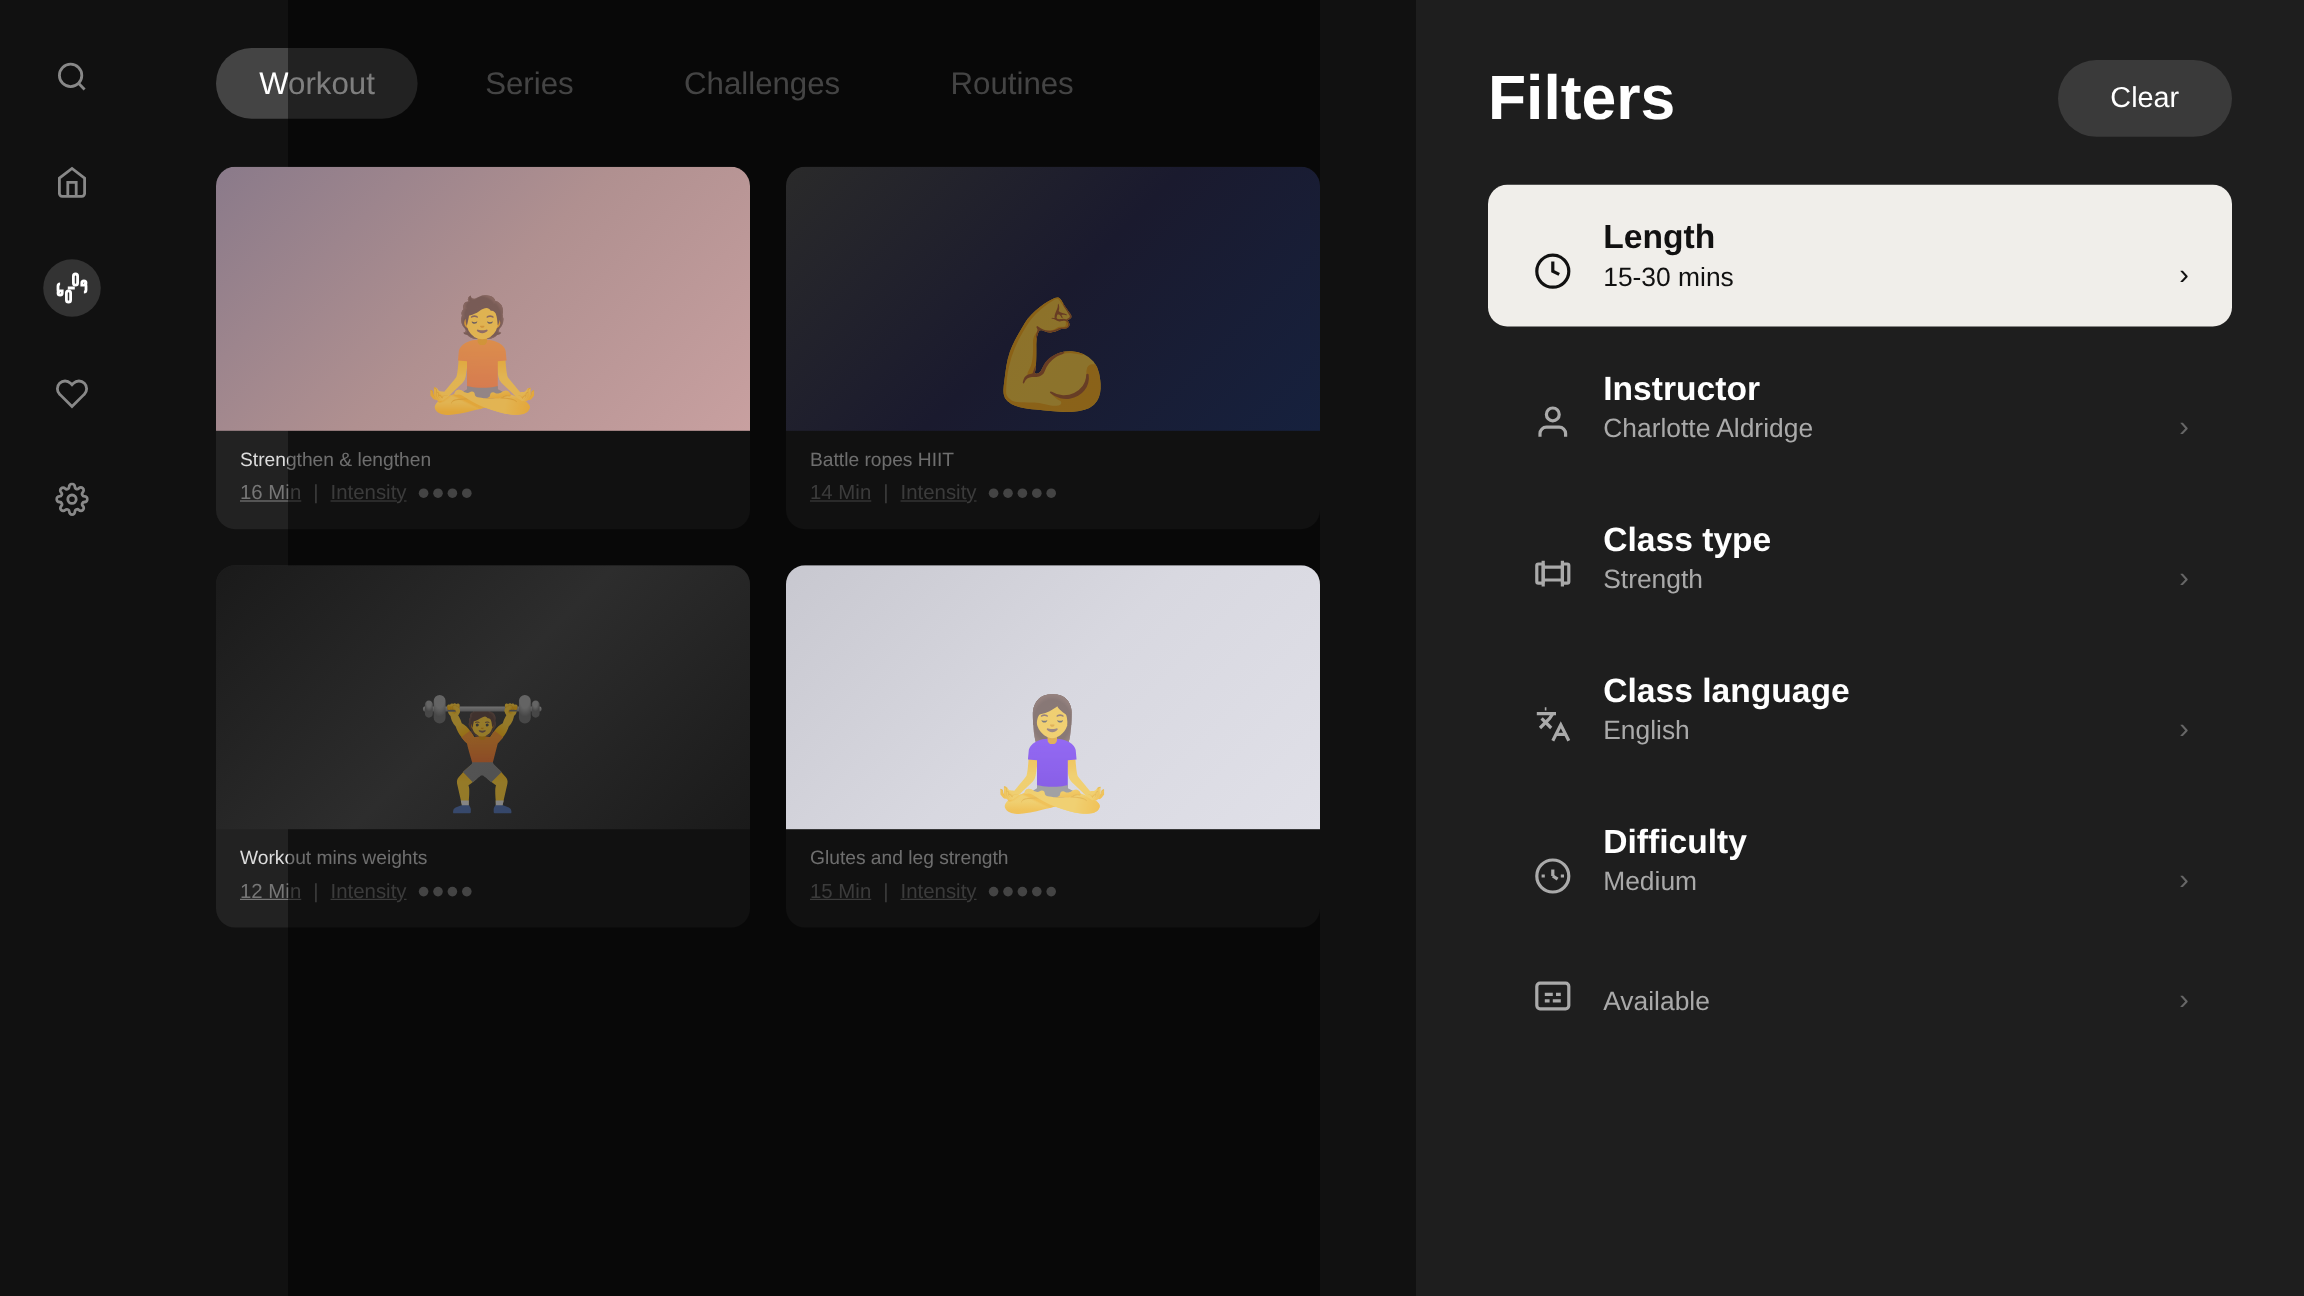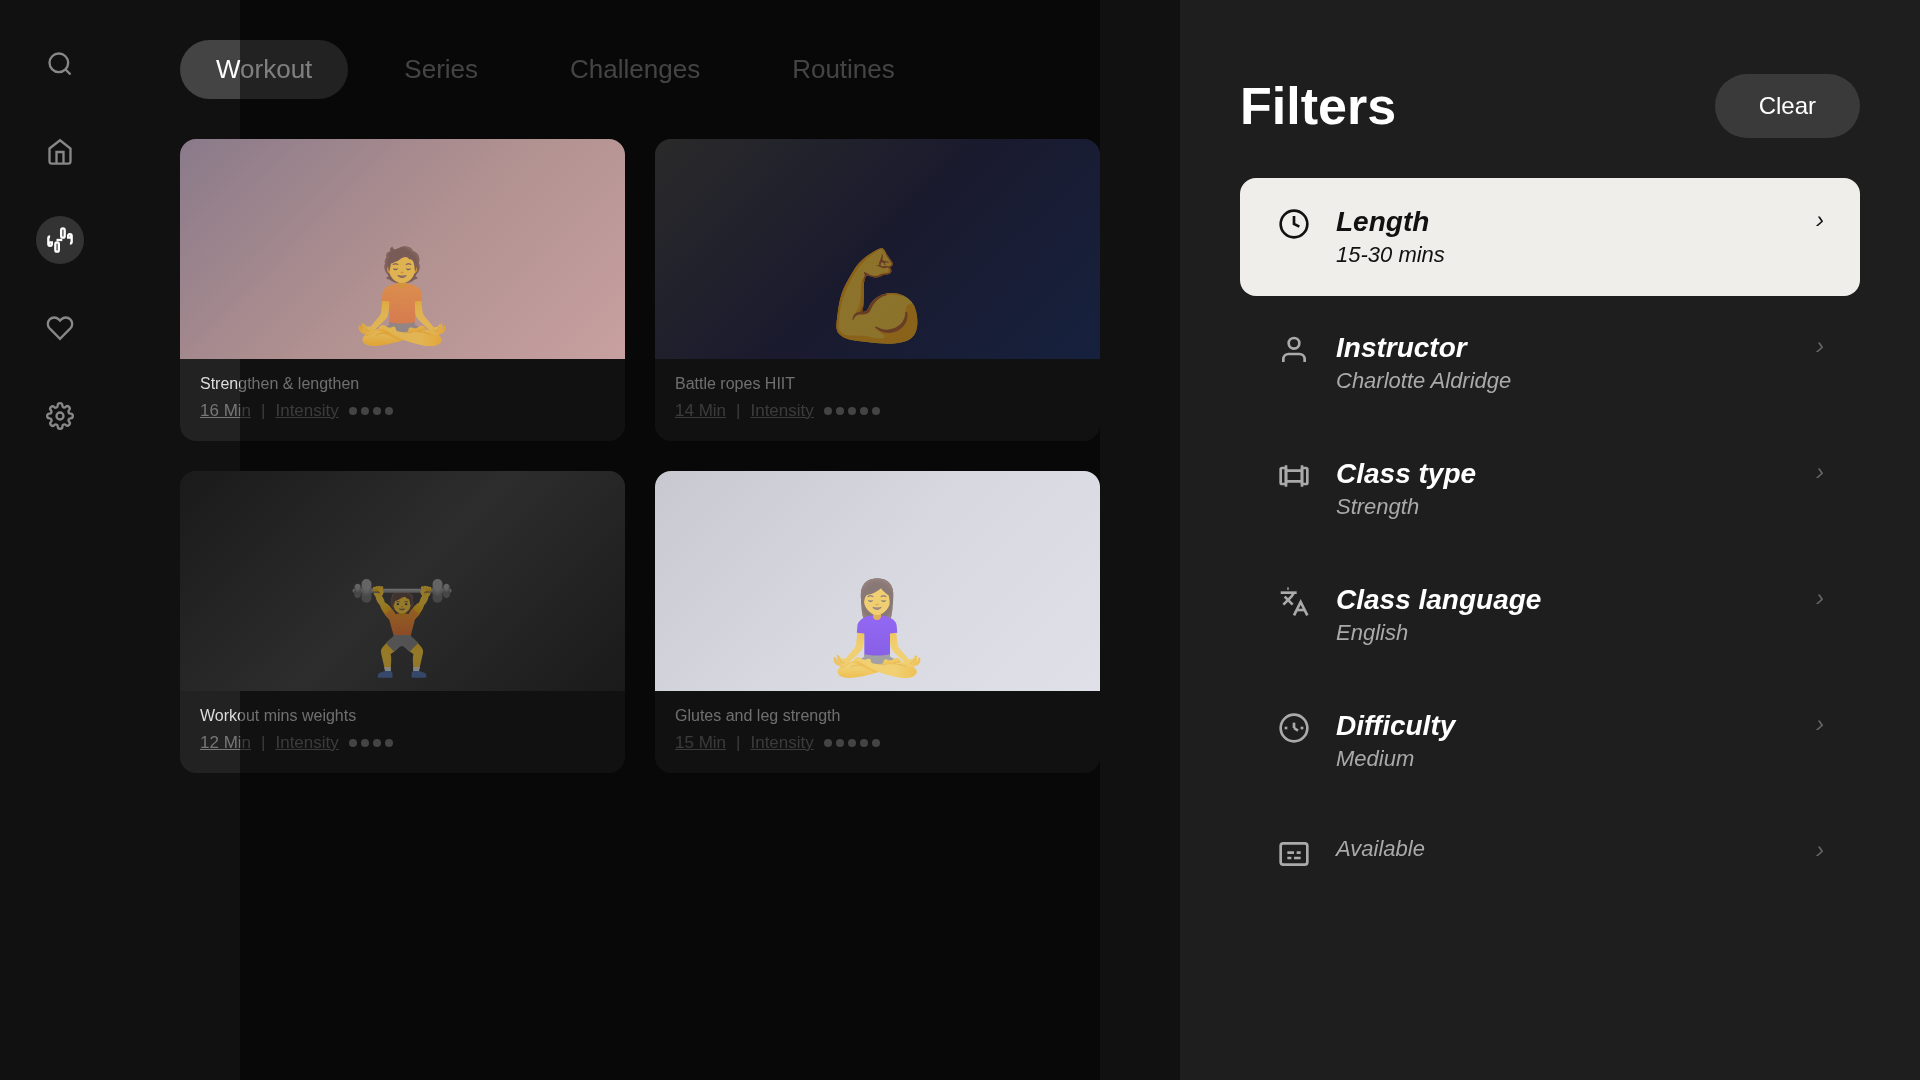--- a/index.html
+++ b/index.html
@@ -126,21 +126,21 @@
       border-radius: 50%;
       background: #888888;
     }
 
     
     .filter-panel {
       width: 740px;
       height: 1080px;
       background: #1e1e1e;
       flex-shrink: 0;
-      padding: 74px 60px;
+      padding: 50px 60px;
       overflow-y: auto;
     }
     .filter-header {
       display: flex;
       align-items: center;
       justify-content: space-between;
       margin-bottom: 40px;
     }
     .filter-title {
       font-size: 52px;
@@ -154,27 +154,26 @@
       font-size: 24px;
       padding: 18px 44px;
       border-radius: 40px;
       cursor: pointer;
       font-weight: 400;
     }
 
     
     .filter-item {
       display: flex;
-      align-items: flex-start;
+      align-items: flex-end;
       padding: 28px 36px;
       border-radius: 16px;
       margin-bottom: 8px;
       cursor: pointer;
       gap: 24px;
-      font-style: italic;
     }
     .filter-item.highlighted {
       background: #f0eeea;
       color: #111111;
     }
     .filter-item.highlighted .filter-item-icon,
     .filter-item.highlighted .filter-item-title,
     .filter-item.highlighted .filter-item-value,
     .filter-item.highlighted .chevron-icon {
       color: #111111;

